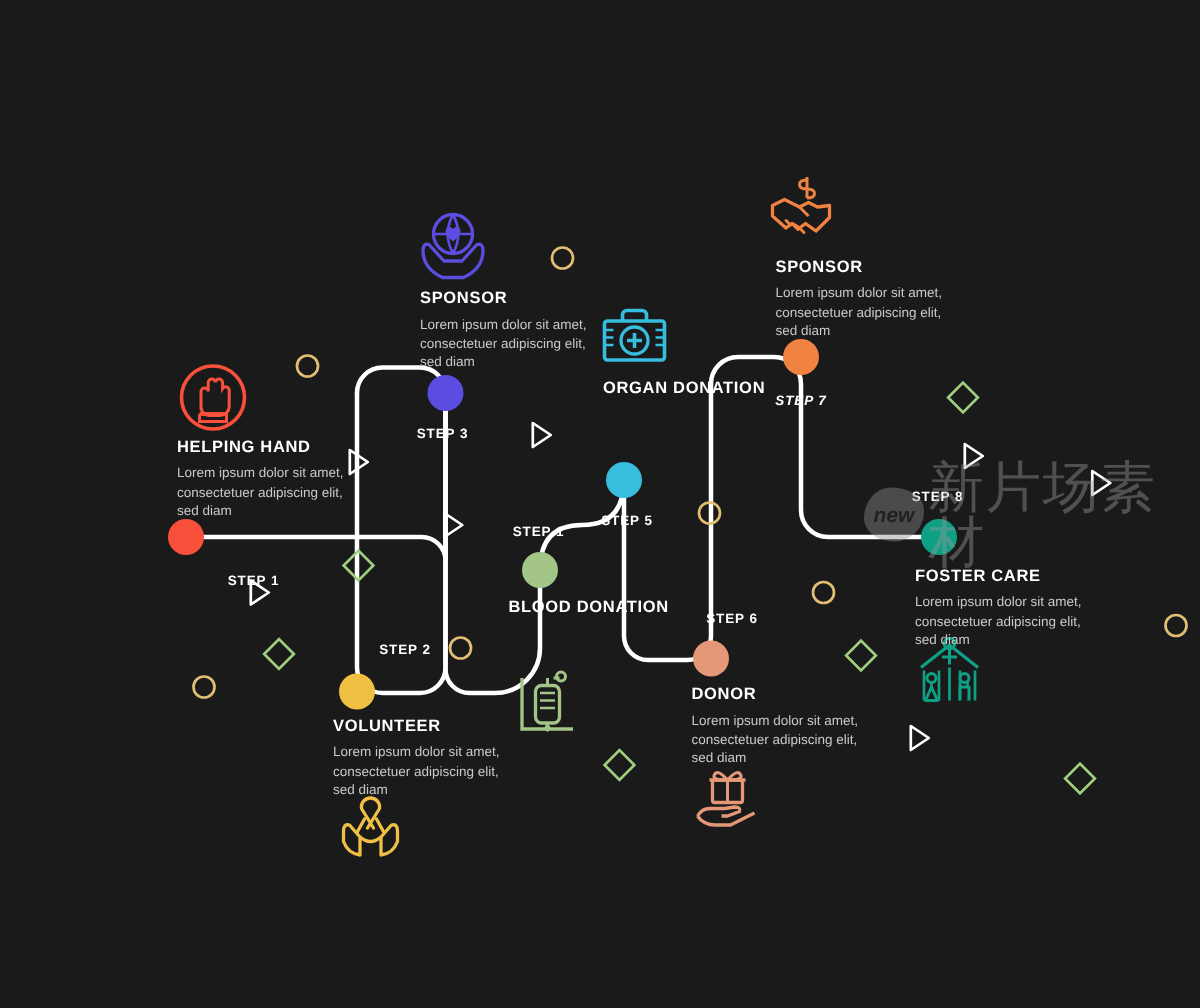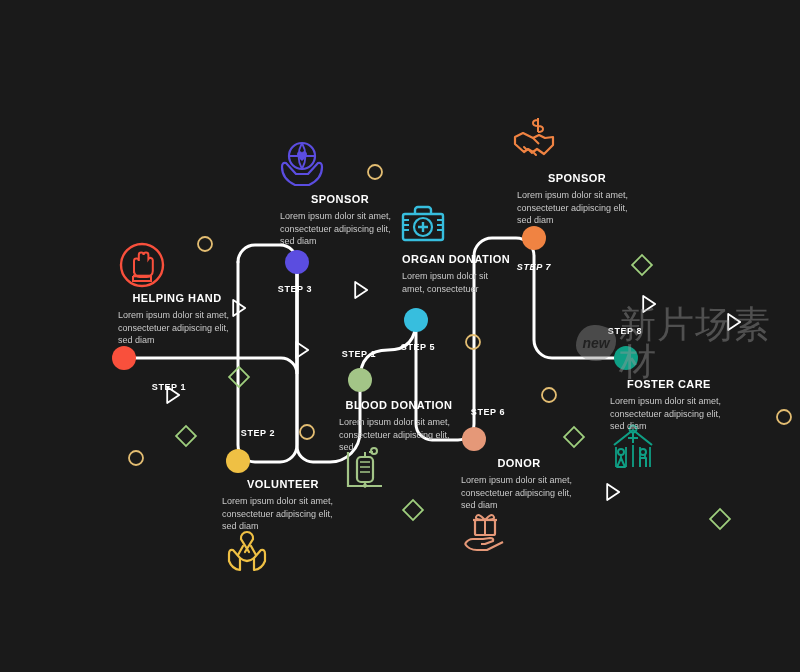--- a/index.html
+++ b/index.html
@@ -40,21 +40,20 @@
   .block {
     position: absolute;
   }
   .block-title {
     color: #ffffff;
     font-size: 11px;
     font-weight: bold;
     letter-spacing: 0.45px;
     margin: 0 0 5px 0;
     white-space: nowrap;
-    text-align: center;
   }
   .block-desc {
     color: #c9c9c9;
     font-size: 9px;
     line-height: 12.6px;
     margin: 0;
     font-weight: normal;
   }
   .wm {
     position: absolute;
@@ -207,42 +206,40 @@
   </svg>
 
   <div id="nodes">
       <div class="node-dot" style="left: 124px; top: 358px; width: 24px; height: 24px; background: rgb(249, 80, 60);"></div>
       <div class="step-label" style="left: 137px; top: 387px; margin-left: 32px;">STEP 1</div>
       <div class="block" style="left: 118px; top: 292px; width: 118px;">
         <div class="block-title">HELPING HAND</div>
         <div class="block-desc">Lorem ipsum dolor sit amet, consectetuer adipiscing elit, sed diam</div>
       </div>
       <div class="node-dot" style="left: 238px; top: 461px; width: 24px; height: 24px; background: rgb(239, 192, 68);"></div>
-      <div class="step-label" style="left: 240px; top: 433px; padding-left: 36px;">STEP 2</div>
+      <div class="step-label" style="left: 252px; top: 433px; padding-left: 36px;">STEP 2</div>
       <div class="block" style="left: 222px; top: 478px; width: 122px;">
         <div class="block-title">VOLUNTEER</div>
         <div class="block-desc">Lorem ipsum dolor sit amet, consectetuer adipiscing elit, sed diam</div>
       </div>
       <div class="node-dot" style="left: 297px; top: 262px; width: 24px; height: 24px; background: rgb(91, 77, 224);"></div>
       <div class="step-label" style="left: 295px; top: 289px;">STEP 3</div>
       <div class="block" style="left: 280px; top: 193px; width: 120px;">
         <div class="block-title">SPONSOR</div>
         <div class="block-desc">Lorem ipsum dolor sit amet, consectetuer adipiscing elit, sed diam</div>
       </div>
       <div class="node-dot" style="left: 360px; top: 380px; width: 24px; height: 24px; background: rgb(163, 197, 135);"></div>
       <div class="step-label" style="left: 359px; top: 354px;">STEP 1</div>
       <div class="block" style="left: 339px; top: 399px; width: 120px;">
         <div class="block-title">BLOOD DONATION</div>
-        <div class="block-desc">Lorem ipsum dolor sit amet, consectetuer adipiscing elit, sed</div>
       </div>
       <div class="node-dot" style="left: 416px; top: 320px; width: 24px; height: 24px; background: rgb(55, 190, 222);"></div>
       <div class="step-label" style="left: 418px; top: 347px;">STEP 5</div>
       <div class="block" style="left: 402px; top: 253px; width: 104px;">
         <div class="block-title">ORGAN DONATION</div>
-        <div class="block-desc">Lorem ipsum dolor sit amet, consectetuer</div>
       </div>
       <div class="node-dot" style="left: 474px; top: 439px; width: 24px; height: 24px; background: rgb(229, 152, 120);"></div>
       <div class="step-label" style="left: 474px; top: 412px; padding-left: 28px;">STEP 6</div>
       <div class="block" style="left: 461px; top: 457px; width: 116px;">
         <div class="block-title">DONOR</div>
         <div class="block-desc">Lorem ipsum dolor sit amet, consectetuer adipiscing elit, sed diam</div>
       </div>
       <div class="node-dot" style="left: 534px; top: 238px; width: 24px; height: 24px; background: rgb(240, 131, 66);"></div>
       <div class="step-label" style="left: 534px; top: 267px; font-style: italic;">STEP 7</div>
       <div class="block" style="left: 517px; top: 172px; width: 120px;">

